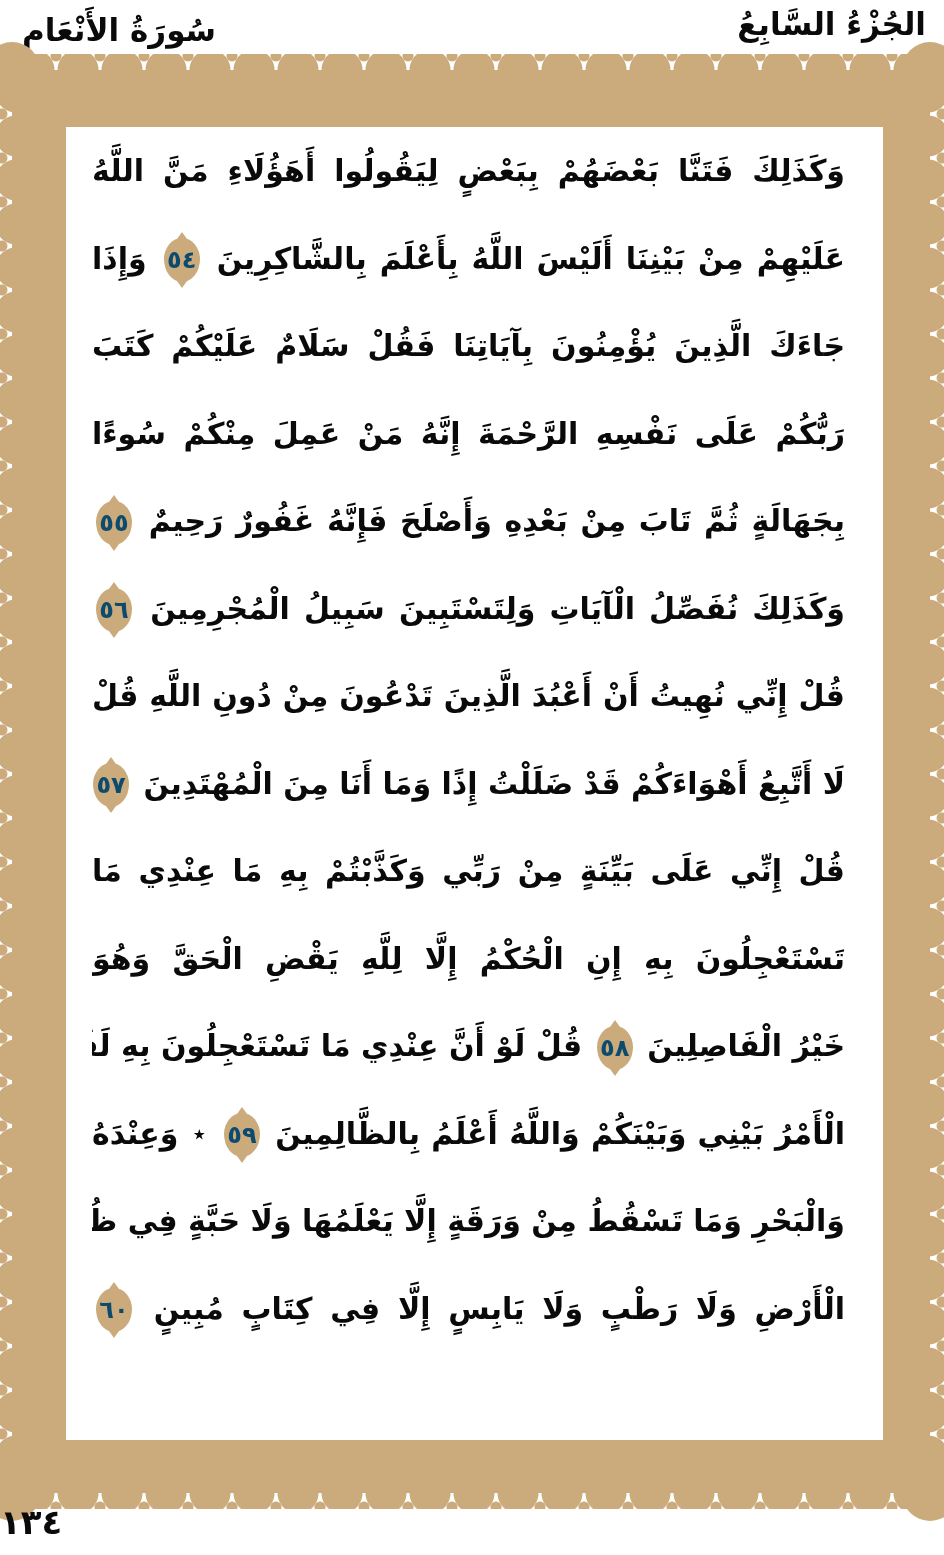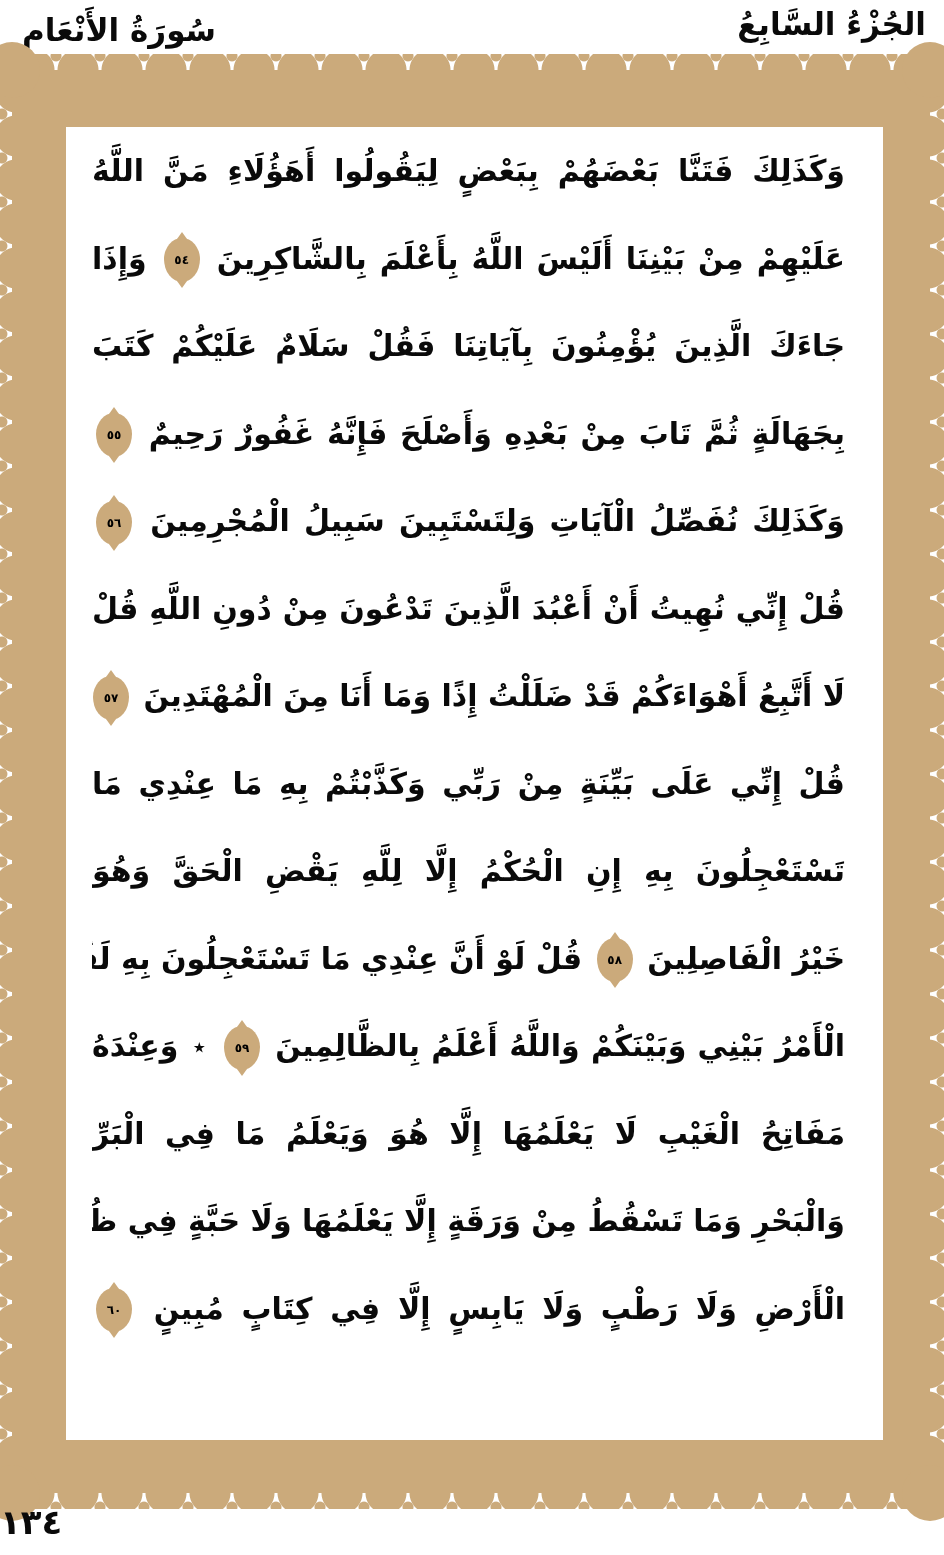--- a/index.html
+++ b/index.html
@@ -62,21 +62,21 @@
     width:36px;height:44px;background:var(--tan);
     border-radius:50% 50% 50% 50% / 48% 48% 52% 52%;
     position:relative;vertical-align:middle;margin:0 4px;
   }
   .verse-marker::before{
     content:"";position:absolute;top:-6px;left:50%;transform:translateX(-50%);
     border:5px solid transparent;border-bottom:7px solid var(--tan);border-top:0;}
   .verse-marker::after{
     content:"";position:absolute;bottom:-6px;left:50%;transform:translateX(-50%);
     border:5px solid transparent;border-top:7px solid var(--tan);border-bottom:0;}
-  .verse-num{font-size:12px;font-weight:bold;color:#000000;line-height:1;}
+  .verse-num{font-size:24px;font-weight:bold;color:#0c4a6e;line-height:1;}
 
   .hizb{font-size:24px;vertical-align:middle;margin:0 3px;}
 
   
   .page-number{
     position:absolute;left:0;top:1502px;width:944px;text-align:left;
     font-size:34px;font-weight:bold;color:var(--ink);
   }
 </style>
 </head>
@@ -99,38 +99,38 @@
   <div class="corner corner-bl"></div>
   <div class="corner corner-br"></div>
 </div>
 
 <div class="text-area">
     <div class="line"><span class="ayah-text">وَكَذَلِكَ فَتَنَّا بَعْضَهُمْ بِبَعْضٍ لِيَقُولُوا أَهَؤُلَاءِ مَنَّ اللَّهُ</span></div>
     <div class="line"><span class="ayah-text">عَلَيْهِمْ مِنْ بَيْنِنَا أَلَيْسَ اللَّهُ بِأَعْلَمَ بِالشَّاكِرِينَ</span> <span class="verse-marker">
         <span class="verse-num">٥٤</span>
       </span> <span class="ayah-text">وَإِذَا</span></div>
     <div class="line"><span class="ayah-text">جَاءَكَ الَّذِينَ يُؤْمِنُونَ بِآيَاتِنَا فَقُلْ سَلَامٌ عَلَيْكُمْ كَتَبَ</span></div>
+    <div class="line"><span class="ayah-text">رَبُّكُمْ عَلَى نَفْسِهِ الرَّحْمَةَ إِنَّهُ مَنْ عَمِلَ مِنْكُمْ سُوءًا</span></div>
     <div class="line"><span class="ayah-text">بِجَهَالَةٍ ثُمَّ تَابَ مِنْ بَعْدِهِ وَأَصْلَحَ فَإِنَّهُ غَفُورٌ رَحِيمٌ</span> <span class="verse-marker">
         <span class="verse-num">٥٥</span>
       </span></div>
     <div class="line"><span class="ayah-text">وَكَذَلِكَ نُفَصِّلُ الْآيَاتِ وَلِتَسْتَبِينَ سَبِيلُ الْمُجْرِمِينَ</span> <span class="verse-marker">
         <span class="verse-num">٥٦</span>
       </span></div>
     <div class="line"><span class="ayah-text">قُلْ إِنِّي نُهِيتُ أَنْ أَعْبُدَ الَّذِينَ تَدْعُونَ مِنْ دُونِ اللَّهِ قُلْ</span></div>
     <div class="line"><span class="ayah-text">لَا أَتَّبِعُ أَهْوَاءَكُمْ قَدْ ضَلَلْتُ إِذًا وَمَا أَنَا مِنَ الْمُهْتَدِينَ</span> <span class="verse-marker">
         <span class="verse-num">٥٧</span>
       </span></div>
     <div class="line"><span class="ayah-text">قُلْ إِنِّي عَلَى بَيِّنَةٍ مِنْ رَبِّي وَكَذَّبْتُمْ بِهِ مَا عِنْدِي مَا</span></div>
     <div class="line"><span class="ayah-text">تَسْتَعْجِلُونَ بِهِ إِنِ الْحُكْمُ إِلَّا لِلَّهِ يَقْضِ الْحَقَّ وَهُوَ</span></div>
     <div class="line"><span class="ayah-text">خَيْرُ الْفَاصِلِينَ</span> <span class="verse-marker">
         <span class="verse-num">٥٨</span>
       </span> <span class="ayah-text">قُلْ لَوْ أَنَّ عِنْدِي مَا تَسْتَعْجِلُونَ بِهِ لَقُضِيَ</span></div>
     <div class="line"><span class="ayah-text">الْأَمْرُ بَيْنِي وَبَيْنَكُمْ وَاللَّهُ أَعْلَمُ بِالظَّالِمِينَ</span> <span class="verse-marker">
         <span class="verse-num">٥٩</span>
       </span> <span class="hizb">٭</span> <span class="ayah-text">وَعِنْدَهُ</span></div>
-    <div class="line"><span class="ayah-text">مَفَاتِحُ الْغَيْبِ لَا يَعْلَمُهَا إِلَّا هُوَ وَيَعْلَمُ مَا فِي الْبَرِّ</span></div>
     <div class="line"><span class="ayah-text">وَالْبَحْرِ وَمَا تَسْقُطُ مِنْ وَرَقَةٍ إِلَّا يَعْلَمُهَا وَلَا حَبَّةٍ فِي ظُلُمَاتِ</span></div>
     <div class="line"><span class="ayah-text">الْأَرْضِ وَلَا رَطْبٍ وَلَا يَابِسٍ إِلَّا فِي كِتَابٍ مُبِينٍ</span> <span class="verse-marker">
         <span class="verse-num">٦٠</span>
       </span></div>
   </div>
 
 <div class="page-number">١٣٤</div>
 
 </body></html>

